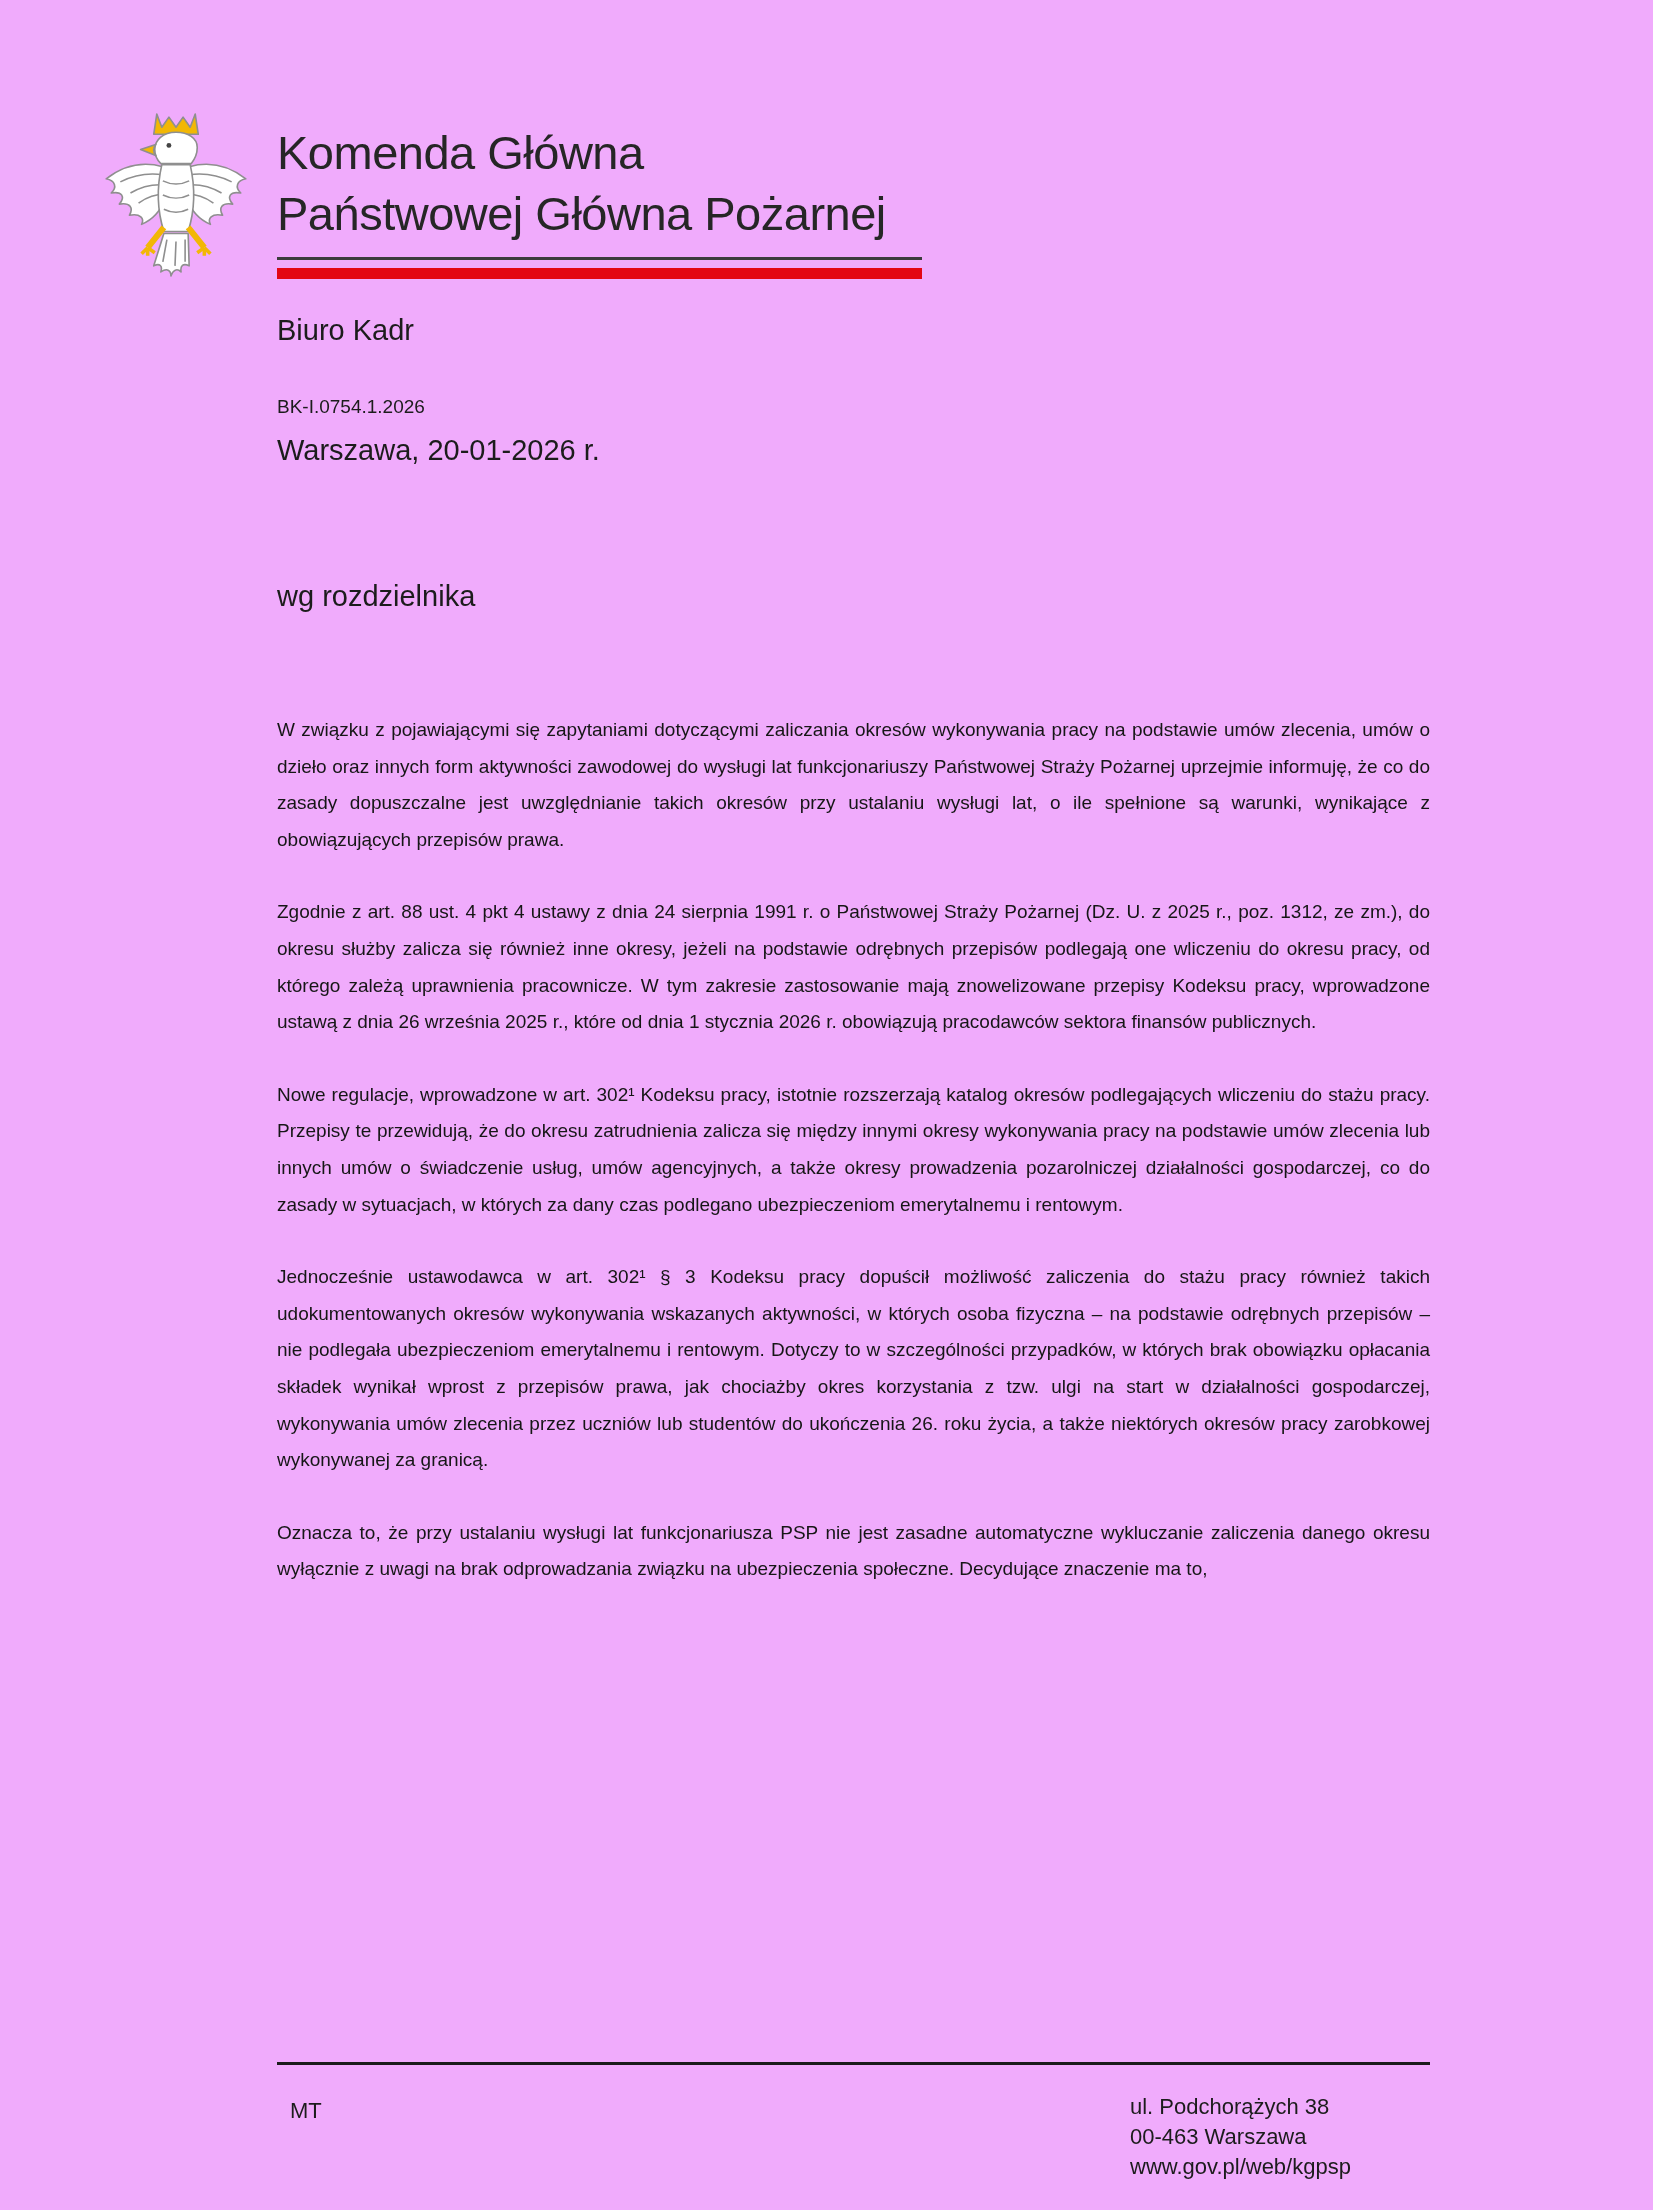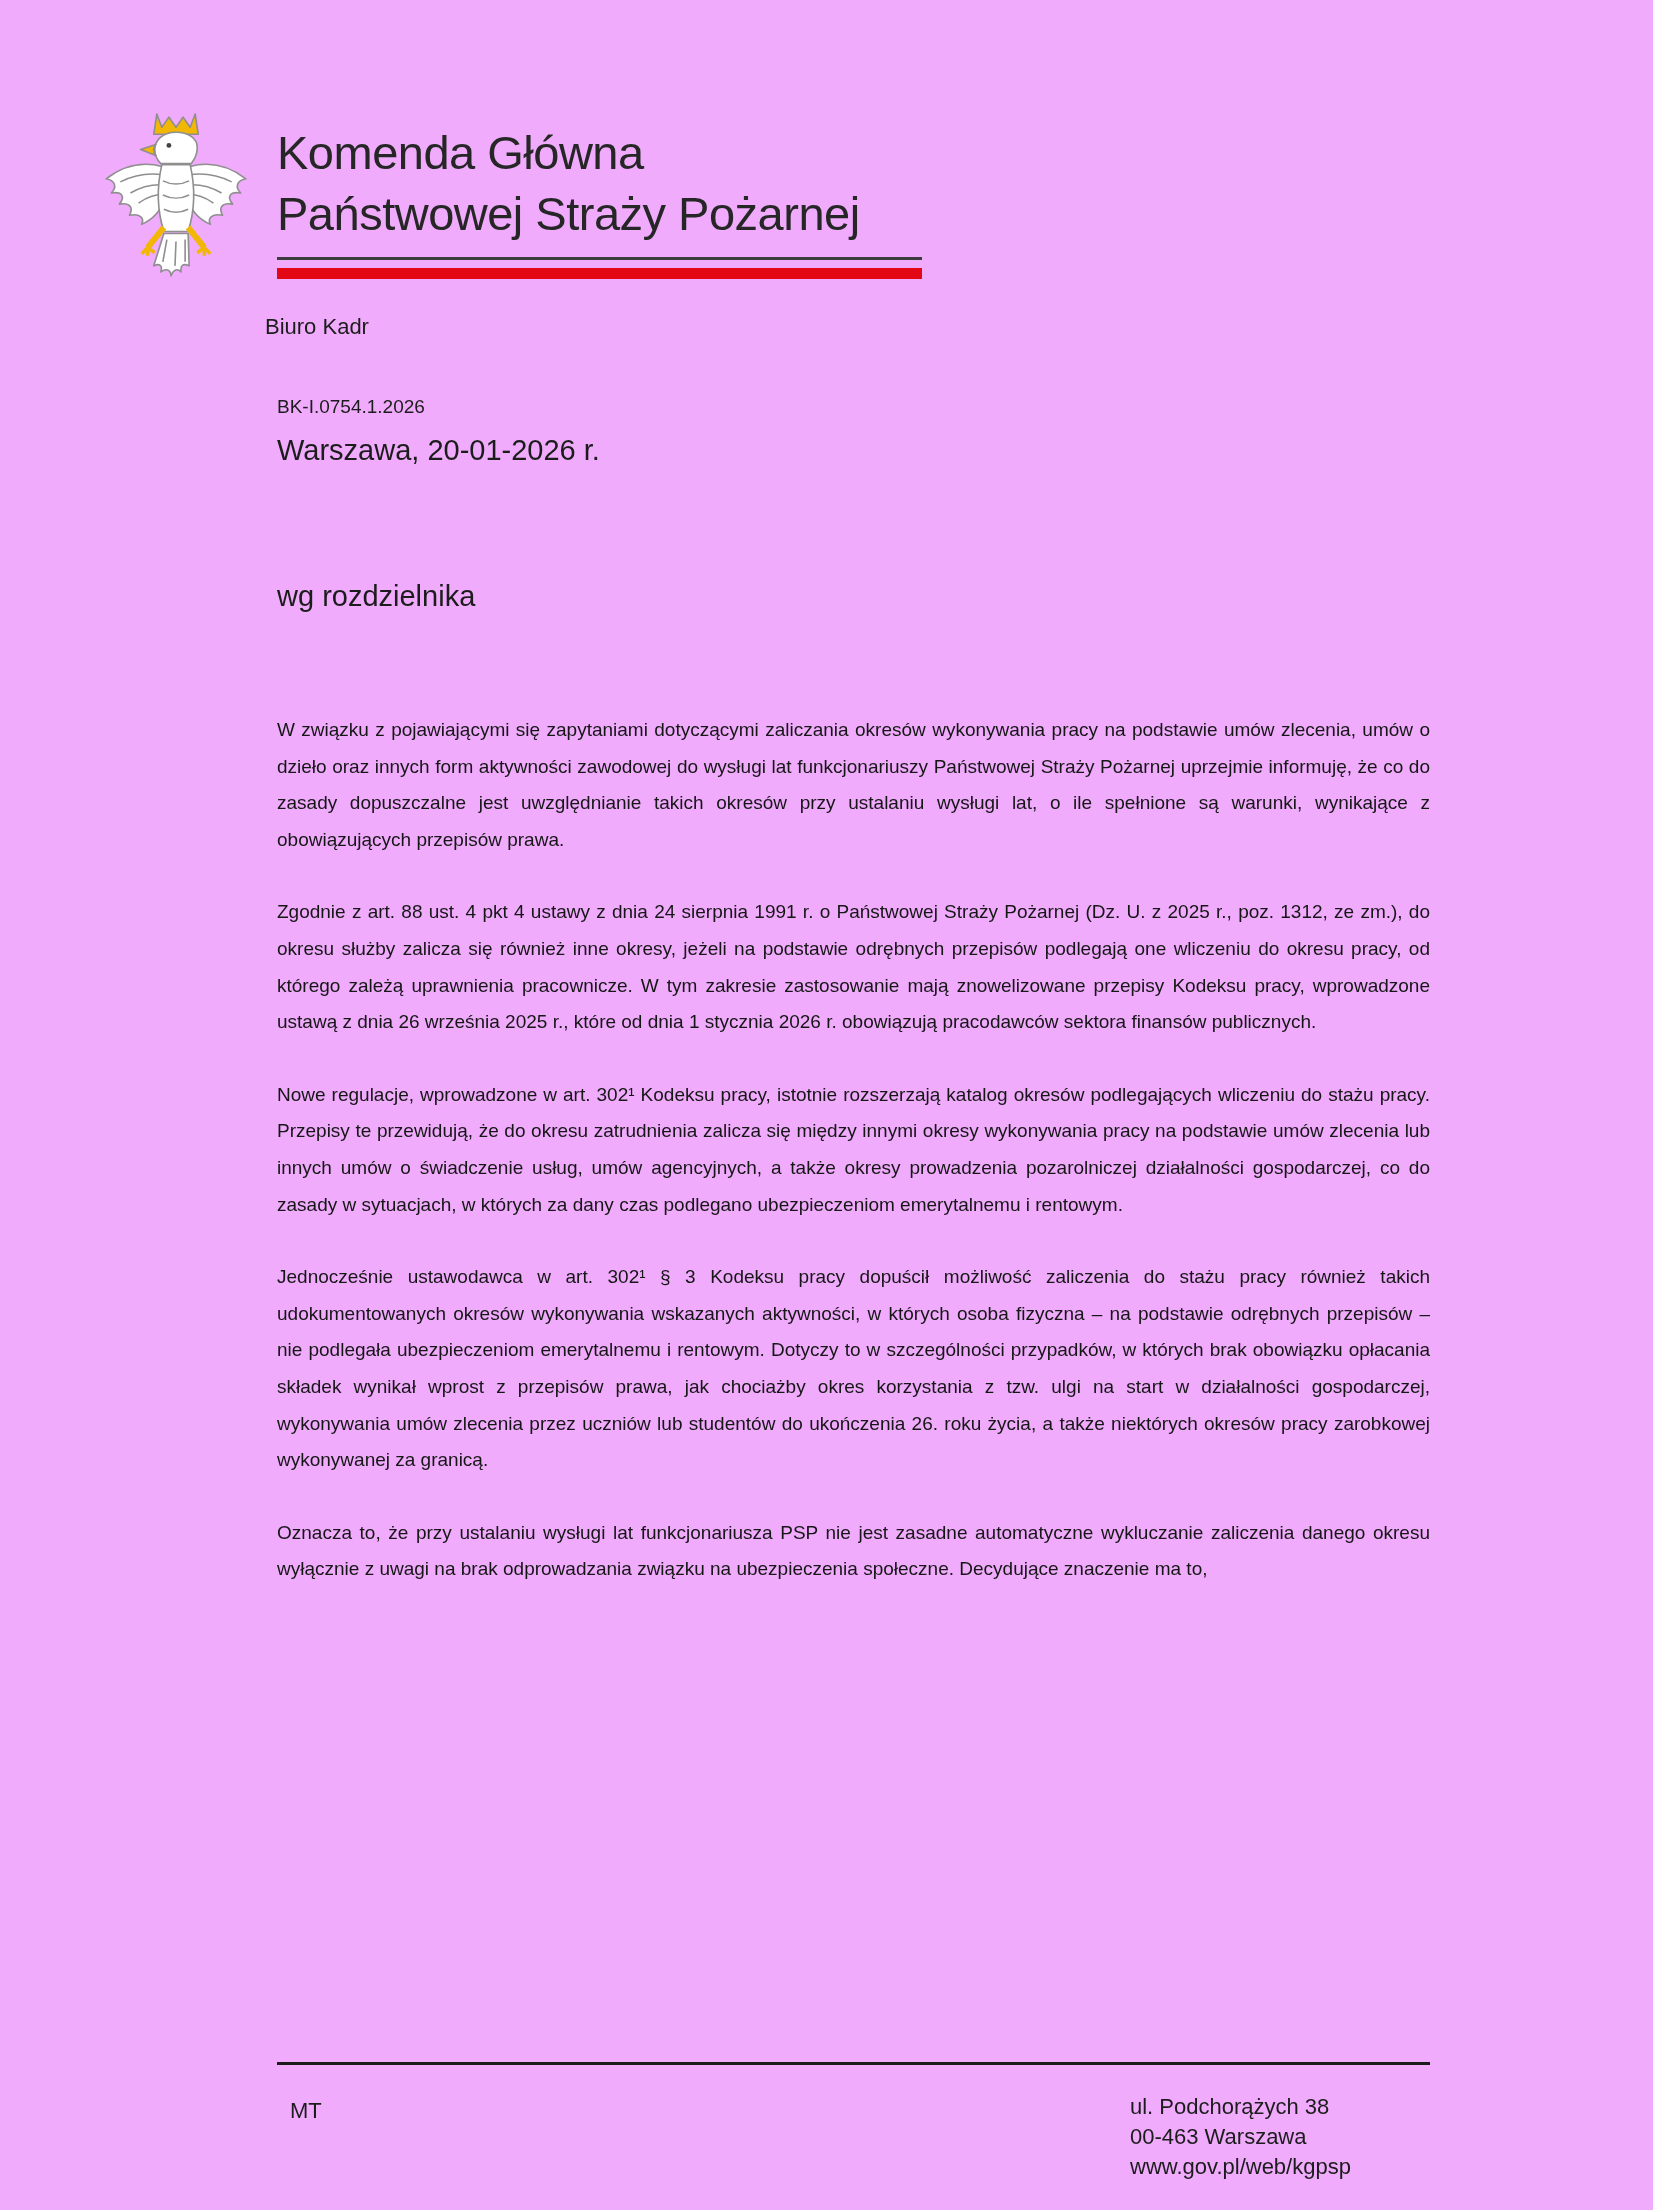--- a/index.html
+++ b/index.html
@@ -28,21 +28,21 @@
     white-space:nowrap;
   }
   .rule-thin{
     position:absolute; left:277px; top:257px; width:645px; height:3px;
     background:var(--rule-dark);
   }
   .rule-red{
     position:absolute; left:277px; top:268px; width:645px; height:11px;
     background:var(--accent-red);
   }
-  .dept{ position:absolute; left:265px; top:314px; font-size:22px; }
+  .dept{ position:absolute; left:277px; top:314px; font-size:29px; }
   .ref{ position:absolute; left:277px; top:396px; font-size:19px; }
   .place-date{ position:absolute; left:277px; top:434px; font-size:29px; }
   .distribution{
     position:absolute; left:277px; top:580px; font-size:29px; font-weight:normal;
   }
   .body-text{
     position:absolute; left:277px; top:712px; width:1153px;
     font-size:19px; line-height:36.6px; text-align:justify;
     color:#161616;
   }
@@ -89,21 +89,21 @@
         <path d="M47 138 l-6 6 M47 138 l0 8 M47 138 l7 5 M103 138 l6 6 M103 138 l0 8 M103 138 l-7 5" stroke="var(--eagle-gold)" stroke-width="3.5" fill="none"></path>
 
         <path d="M63 124 L53 156 C59 153 62 156 60 162 C66 158 70 160 70 166 C72 160 76 158 80 162 C79 156 82 153 88 156 L87 124 Z" fill="var(--eagle-white)"></path>
         <path d="M66 130 L62 152 M75 132 L74 156 M84 130 L84 152" fill="none"></path>
       </g>
     </svg>
   </div>
 
   <div class="org-title">
     <div>Komenda Główna</div>
-    <div>Państwowej Straży Pożarnej</div>
+    <div>Państwowej Główna Pożarnej</div>
   </div>
 
   <div class="rule-thin"></div>
   <div class="rule-red"></div>
 
   <div class="dept">Biuro Kadr</div>
   <div class="ref">BK-I.0754.1.2026</div>
   <div class="place-date">Warszawa, 20-01-2026 r.</div>
 
   <div class="distribution">wg rozdzielnika</div>

